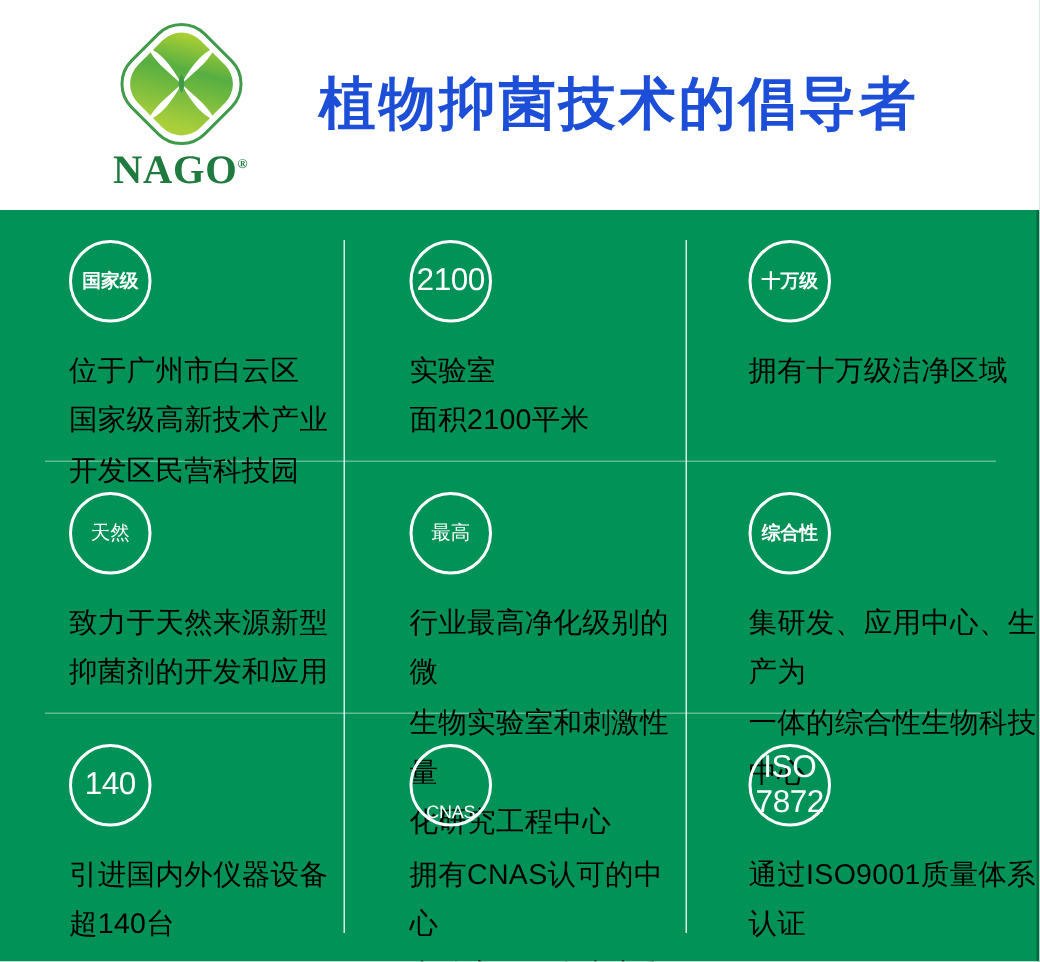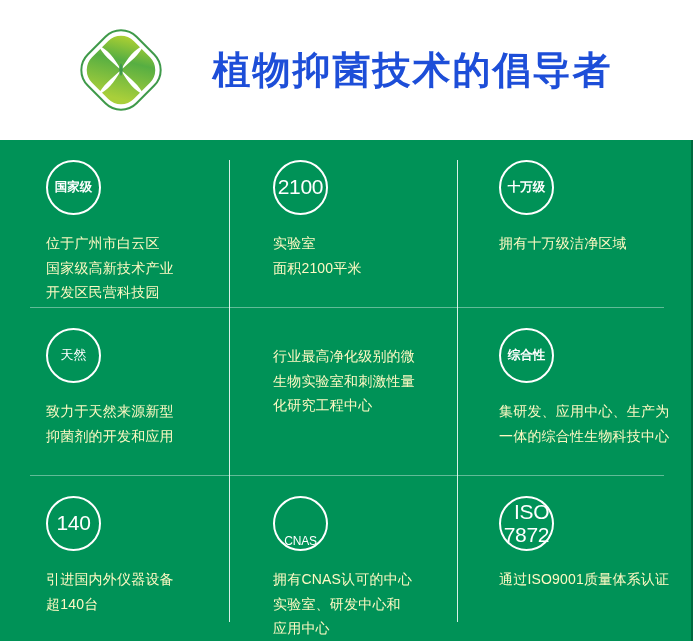--- a/index.html
+++ b/index.html
@@ -117,21 +117,21 @@
 
   .badge {
     width: 55px;
     height: 55px;
     border-radius: 50%;
     border: 2px solid #ffffff;
     background: transparent;
     display: flex;
     align-items: center;
     justify-content: center;
-    text-align: right;
+    text-align: center;
     color: #ffffff;
     box-sizing: border-box;
   }
   .badge .btxt {
     font-size: 14px;
     font-weight: bold;
     line-height: 1.05;
     letter-spacing: 0px;
     white-space: pre-line;
   }
@@ -150,22 +150,22 @@
     font-weight: normal;
     letter-spacing: -0.2px;
     margin-top: 36px;
   }
   .badge.three .btxt {
     font-size: 12.5px;
   }
 
   .cell-text {
     margin-top: 16px;
-    color: #fef9c3;
-    font-size: 14px;
+    color: #000000;
+    font-size: 19px;
     line-height: 1.75;
     white-space: pre-line;
     letter-spacing: 0.2px;
   }
 
   
   .vline {
     position: absolute;
     width: 1px;
     background: rgba(255,255,255,0.85);
@@ -215,20 +215,21 @@
               <path d="M43 18 C 31 28, 26 36, 26 43 C 26 50, 31 58, 43 68
                        C 55 58, 60 50, 60 43 C 60 36, 55 28, 43 18 Z" opacity="0"></path>
             </g>
 
             <path d="M43 20 C 35 30, 31 37, 31 43 C 31 49, 35 56, 43 66
                      C 51 56, 55 49, 55 43 C 55 37, 51 30, 43 20 Z" fill="#ffffff" opacity="0"></path>
 
             <path d="M43 36 C 40.5 40, 40.5 45, 43 49 C 45.5 45, 45.5 40, 43 36 Z" fill="#3f9a4a"></path>
           </svg>
         </div>
+        <div class="logo-word"><span>NAGO</span><span class="reg">®</span></div>
       </div>
 
       <div id="header-title">植物抑菌技术的倡导者</div>
     </div>
   </div>
 
   <div id="panel">
     <div id="panel-edge"></div>
 
     <div class="vline v1"></div>
@@ -264,20 +265,23 @@
 
       <div class="cell col1">
         <div class="badge two">
           <span class="btxt">天然</span>
         </div>
         <div class="cell-text">致力于天然来源新型
 抑菌剂的开发和应用</div>
       </div>
 
       <div class="cell col2">
+        <div class="badge two">
+          <span class="btxt">最高</span>
+        </div>
         <div class="cell-text">行业最高净化级别的微
 生物实验室和刺激性量
 化研究工程中心</div>
       </div>
 
       <div class="cell col3">
         <div class="badge three">
           <span class="btxt">综合性</span>
         </div>
         <div class="cell-text">集研发、应用中心、生产为

